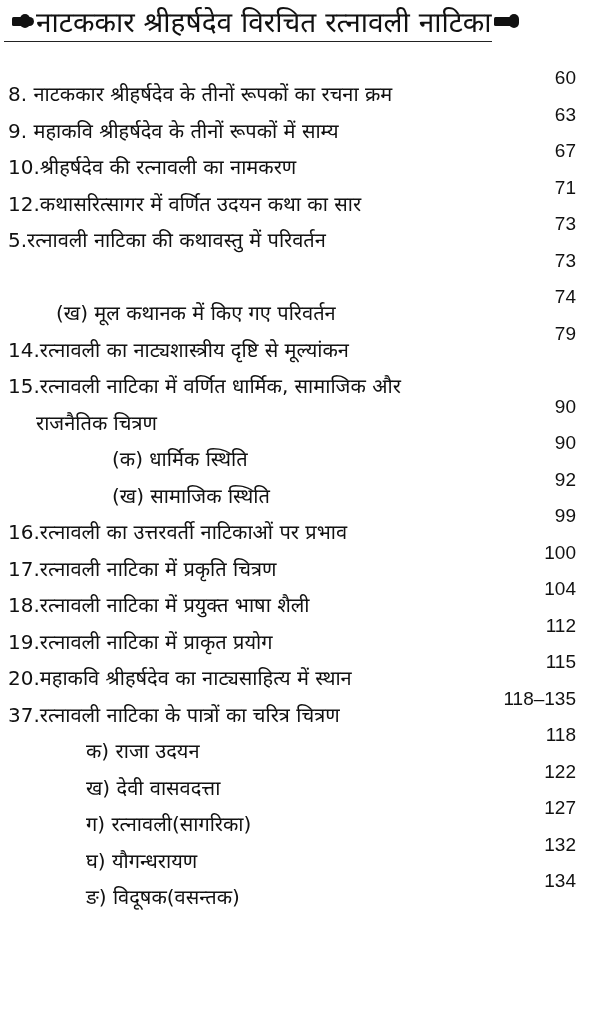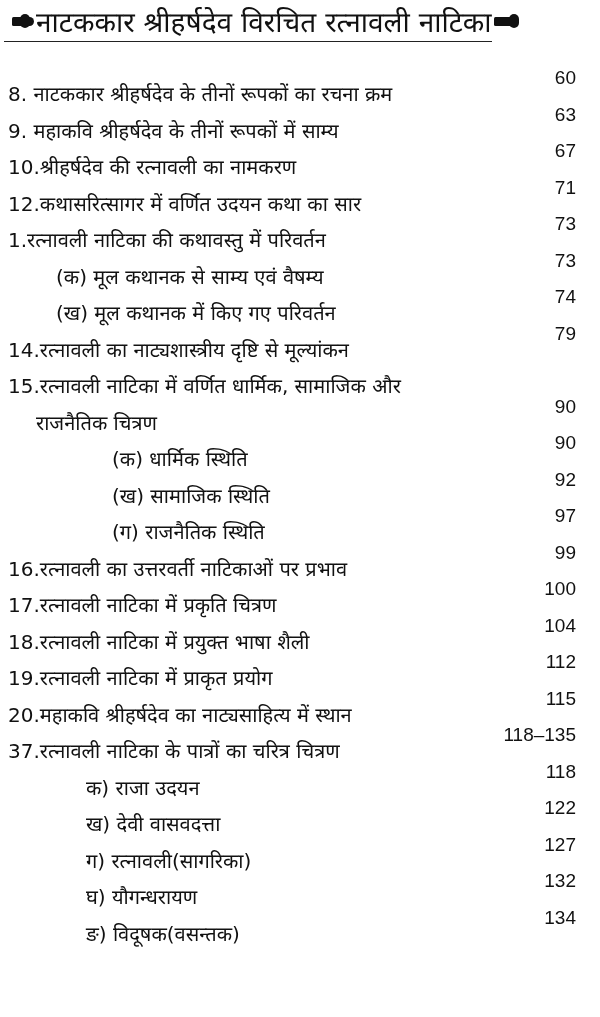--- a/index.html
+++ b/index.html
@@ -103,25 +103,24 @@
     </div>
     <div class="row" style="height: 36.5px; line-height: 36.5px;">
       <span class="label" style="left: 8px;">10.श्रीहर्षदेव की रत्नावली का नामकरण</span>
       <span class="page">67</span>
     </div>
     <div class="row" style="height: 36.5px; line-height: 36.5px; text-align: right;">
       <span class="label" style="left: 8px;">12.कथासरित्सागर में वर्णित उदयन कथा का सार</span>
       <span class="page">71</span>
     </div>
     <div class="row" style="height: 36.5px; line-height: 36.5px;">
-      <span class="label" style="left: 8px;">1.रत्नावली नाटिका की कथावस्तु में परिवर्तन</span>
+      <span class="label" style="left: 8px;">5.रत्नावली नाटिका की कथावस्तु में परिवर्तन</span>
       <span class="page">73</span>
     </div>
     <div class="row" style="height: 36.5px; line-height: 36.5px;">
-      <span class="label" style="left: 56px;">(क) मूल कथानक से साम्य एवं वैषम्य</span>
       <span class="page">73</span>
     </div>
     <div class="row" style="height: 36.5px; line-height: 36.5px;">
       <span class="label" style="left: 56px;">(ख) मूल कथानक में किए गए परिवर्तन</span>
       <span class="page">74</span>
     </div>
     <div class="row" style="height: 36.5px; line-height: 36.5px; padding-left: 44px;">
       <span class="label" style="left: 8px;">14.रत्नावली का नाट्यशास्त्रीय दृष्टि से मूल्यांकन</span>
       <span class="page">79</span>
     </div>
@@ -133,24 +132,20 @@
       <span class="label" style="left: 36px;">राजनैतिक चित्रण</span>
       <span class="page">90</span>
     </div>
     <div class="row" style="height: 36.5px; line-height: 36.5px;">
       <span class="label" style="left: 112px;">(क) धार्मिक स्थिति</span>
       <span class="page">90</span>
     </div>
     <div class="row" style="height: 36.5px; line-height: 36.5px;">
       <span class="label" style="left: 112px;">(ख) सामाजिक स्थिति</span>
       <span class="page">92</span>
-    </div>
-    <div class="row" style="height: 36.5px; line-height: 36.5px;">
-      <span class="label" style="left: 112px;">(ग) राजनैतिक स्थिति</span>
-      <span class="page">97</span>
     </div>
     <div class="row" style="height: 36.5px; line-height: 36.5px;">
       <span class="label" style="left: 8px;">16.रत्नावली का उत्तरवर्ती नाटिकाओं पर प्रभाव</span>
       <span class="page">99</span>
     </div>
     <div class="row" style="height: 36.5px; line-height: 36.5px;">
       <span class="label" style="left: 8px;">17.रत्नावली नाटिका में प्रकृति चित्रण</span>
       <span class="page">100</span>
     </div>
     <div class="row" style="height: 36.5px; line-height: 36.5px; padding-left: 30px;">

